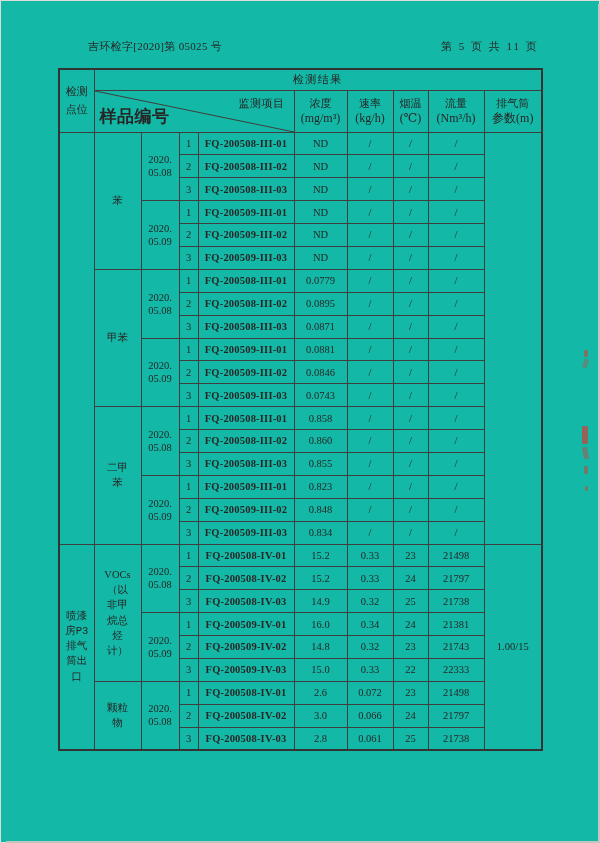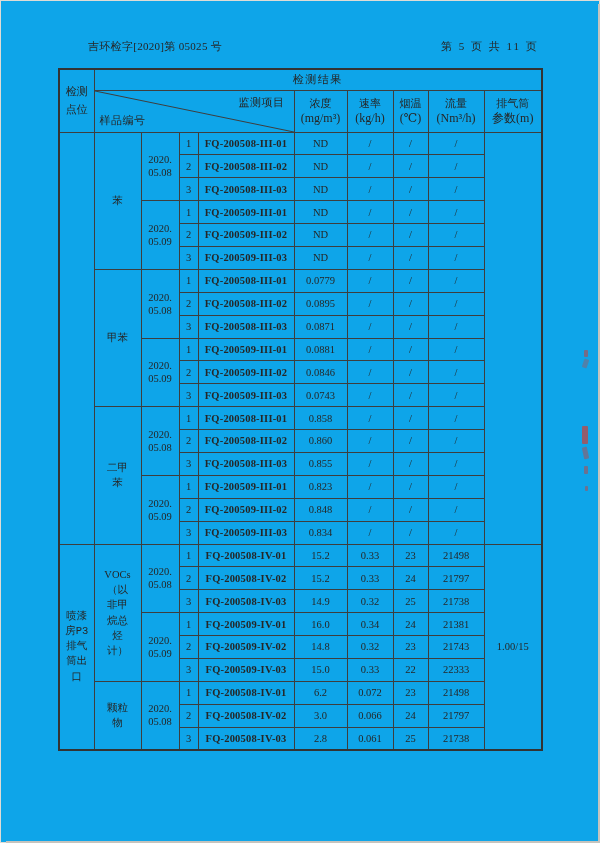--- a/index.html
+++ b/index.html
@@ -1,20 +1,20 @@
 <!DOCTYPE html>
 <html><head>
 <meta charset="utf-8">
 <style>
   * { margin:0; padding:0; box-sizing:border-box; }
   html, body { background:#ffffff; }
   .page {
     position:relative;
     width:600px; height:843px;
-    background:#0ea5e9;
+    background:#14b8a6;
     font-family:"Liberation Serif","DejaVu Serif",serif;
     color:#262626;
     overflow:hidden;
   }
   .page-frame {
     position:absolute; inset:0;
     box-shadow: inset 0 0 0 1px #dedcd6;
     pointer-events:none;
   }
   .edge-right { position:absolute; top:4px; right:0; width:2px; height:100%; background:#c6c4be; }
@@ -40,22 +40,22 @@
   .h-row2 td { height:42px; }
   .report-table tbody td { height:22.9px; }
 
   .results-title { letter-spacing:1.5px;margin-left:26px; }
   .corner-cell .vwrap-corner { display:inline-block; width:26px; line-height:1.6; }
   .unit-label { font-size:11px; line-height:1.35; }
   .unit { font-size:12px; line-height:1.3; }
 
   .diag-cell { position:relative; }
   .diag-svg { position:absolute; left:0; top:0; width:100%; height:100%; display:block; }
-  .diag-top { position:absolute; top:6px; right:9px; font-size:11px; letter-spacing:0.5px;font-family:Liberation Mono, monospace; }
-  .diag-bottom { position:absolute; bottom:4px; left:5px; font-size:11px; letter-spacing:0.5px; }
+  .diag-top { position:absolute; top:6px; right:9px; font-size:11px; letter-spacing:0.5px; }
+  .diag-bottom { position:absolute; bottom:4px; left:5px; font-size:17px; letter-spacing:0.5px;font-weight:bold; }
 
   .point-cell, .pollutant-cell { font-size:11px; }
   .vwrap-point { display:inline-block; width:27px; line-height:1.45;font-family:Liberation Mono, monospace; }
   .vwrap-pollutant { display:inline-block; width:31px; line-height:1.45; }
   .date-cell { white-space:pre-line; line-height:1.35; }
   .id-cell { text-align:left; padding-left:7px; letter-spacing:0.2px;font-weight:bold; }
 
   .seal span { position:absolute; background:#cc3e36; border-radius:1px; }
   .seal .s1 { left:584px; top:350px; width:4px; height:7px; opacity:.55; }
   .seal .s2 { left:583px; top:359px; width:5px; height:9px; opacity:.35; transform:rotate(18deg); }
@@ -337,21 +337,21 @@
           <td>0.33</td>
           <td>22</td>
           <td>22333</td>
         </tr>
         <tr>
           <td rowspan="3" class="pollutant-cell"><span class="vwrap-pollutant">颗粒物</span></td>
           <td rowspan="3" class="date-cell">2020.
 05.08</td>
           <td>1</td>
           <td class="id-cell">FQ-200508-IV-01</td>
-          <td>6.2</td>
+          <td>2.6</td>
           <td>0.072</td>
           <td>23</td>
           <td>21498</td>
         </tr>
         <tr>
           <td>2</td>
           <td class="id-cell">FQ-200508-IV-02</td>
           <td>3.0</td>
           <td>0.066</td>
           <td>24</td>

